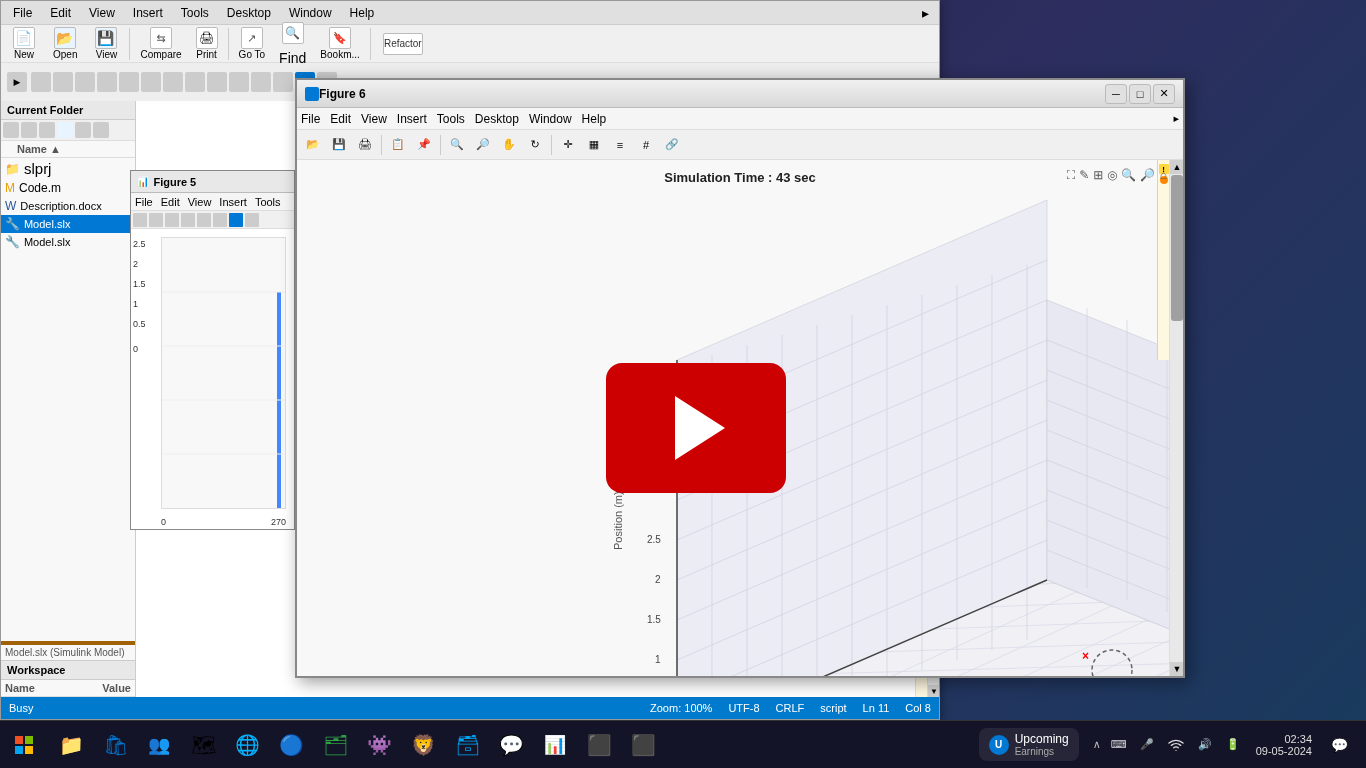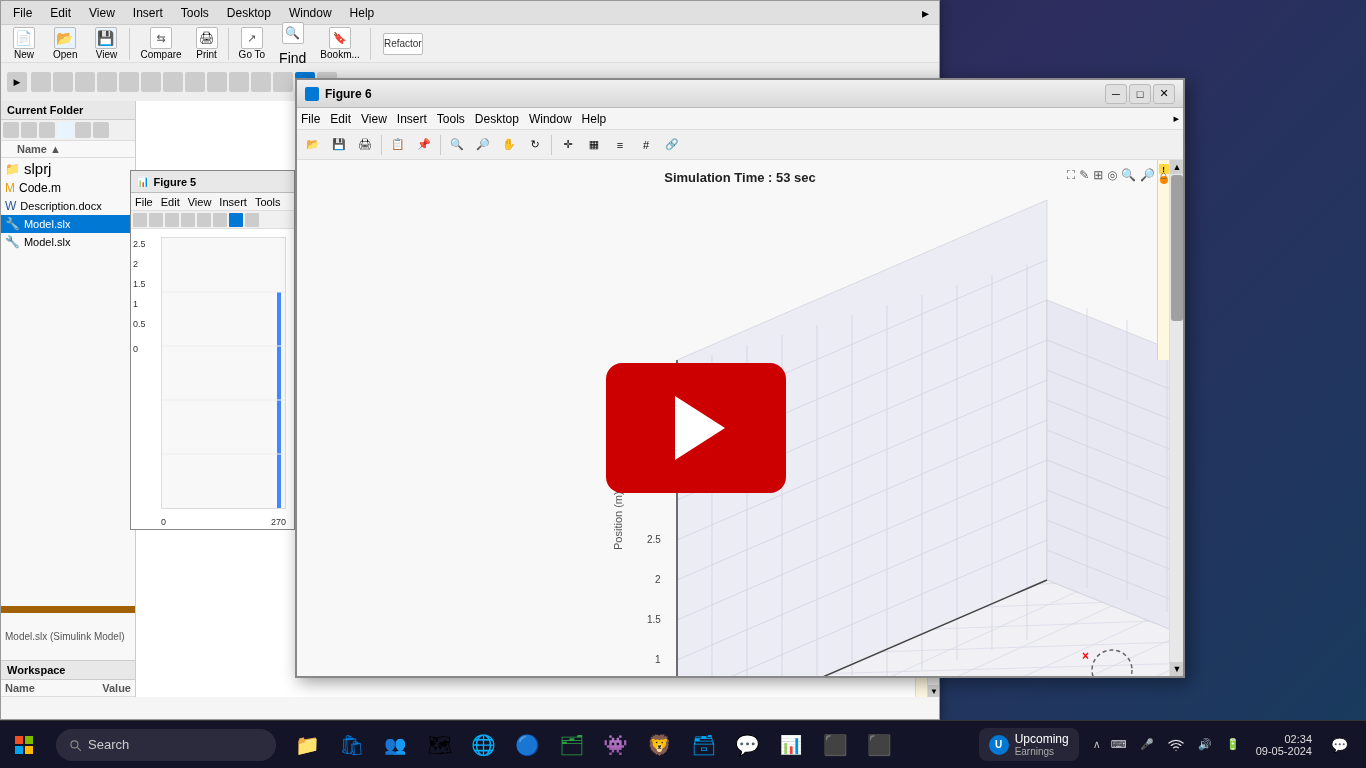--- a/index.html
+++ b/index.html
@@ -44,21 +44,21 @@
     .figure-window {
       position: absolute; top: 78px; left: 295px; width: 890px; height: 600px;
       background: white; border: 2px solid #888; box-shadow: 4px 4px 16px rgba(0,0,0,0.4);
       z-index: 100;
     }
     .figure-titlebar {
       height: 28px; background: linear-gradient(180deg, #f0f0f0, #d8d8d8);
       display: flex; align-items: center; padding: 0 8px;
       border-bottom: 1px solid #bbb; justify-content: space-between;
     }
-    .figure-title { font-size: 12px; font-weight: bold; display: flex; align-items: flex-end; gap: 6px; }
+    .figure-title { font-size: 12px; font-weight: bold; display: flex; align-items: flex-end; }
     .figure-title-icon { width: 14px; height: 14px; background: #0078d4; border-radius: 2px; }
     .win-controls { display: flex; gap: 2px; }
     .win-btn { width: 22px; height: 20px; display: flex; align-items: center; justify-content: center; cursor: pointer; font-size: 11px; border-radius: 3px; background: #e0e0e0; border: 1px solid #bbb; }
     .figure-menubar { height: 22px; background: #f5f5f5; display: flex; align-items: center; padding: 0 4px; gap: 10px; font-size: 12px; border-bottom: 1px solid #ddd; }
     .figure-toolbar { height: 30px; background: #f0f0f0; display: flex; align-items: center; padding: 0 4px; gap: 2px; border-bottom: 1px solid #ddd; }
     .fig-tb-btn { width: 24px; height: 24px; display: flex; align-items: center; justify-content: center; cursor: pointer; border-radius: 3px; font-size: 11px; }
 
     
     .youtube-overlay {
       position: absolute; top: 50%; left: 50%; transform: translate(-50%, -50%);
@@ -194,21 +194,21 @@
         <div class="file-item selected">
           <span style="font-size:12px;">🔧</span>
           <span style="font-size:11px;">Model.slx</span>
         </div>
         <div class="file-item">
           <span style="font-size:12px;">🔧</span>
           <span style="font-size:11px;">Model.slx</span>
         </div>
       </div>
 
-      <div style="border-top:7px solid #a16207; padding:18px 4px; font-size:10px; color:#555;">
+      <div style="border-top:4px solid #a16207; padding:2px 4px; font-size:10px; color:#555;">
         Model.slx  (Simulink Model)
       </div>
       <div style="background:#e8e8e8; padding:3px 6px; font-size:11px; font-weight:bold; border-top:1px solid #ccc; border-bottom:1px solid #ccc;">Workspace</div>
       <div style="display:flex; padding:2px 4px; font-size:11px; font-weight:bold; border-bottom:1px solid #ddd; color:#555;">
         <span style="flex:1;">Name</span>
         <span>Value</span>
       </div>
     </div>
 
     <div style="flex:1; background:white; position:relative; overflow:hidden;">
@@ -222,20 +222,29 @@
       </div>
 
       <div style="position:absolute; right:12px; top:0; width:12px; height:100%; background:#fff8e1; border-left:1px solid #e0e0e0;">
         <div style="width:10px; height:10px; background:#ffd740; margin:10px auto 2px; border-radius:1px; display:flex; align-items:center; justify-content:center; font-size:8px;">!</div>
         <div style="width:8px; height:4px; background:#ffa000; margin:4px auto;"></div>
         <div style="width:8px; height:4px; background:#ffa000; margin:4px auto;"></div>
       </div>
     </div>
   </div>
 
+  <div style="height:22px; background:#007ACC; display:flex; align-items:center; padding:0 8px; gap:16px; color:white; font-size:11px; position:absolute; bottom:0; left:0; right:0;">
+    <span>Busy</span>
+    <span style="margin-left:auto;">Zoom: 100%</span>
+    <span>UTF-8</span>
+    <span>CRLF</span>
+    <span>script</span>
+    <span>Ln 11</span>
+    <span>Col  8</span>
+  </div>
 </div>
 
 <div class="small-figure">
   <div class="small-figure-title">
     <span style="font-size:10px; color:#0078d4; margin-right:4px;">📊</span>
     <span>Figure 5</span>
   </div>
 
   <div style="height:18px; background:#f5f5f5; display:flex; align-items:center; padding:0 4px; gap:8px; font-size:11px; border-bottom:1px solid #ddd;">
     <span>File</span>
@@ -327,21 +336,21 @@
     <div style="width:1px; height:20px; background:#ccc; margin:0 2px;"></div>
     <div class="fig-tb-btn">✛</div>
     <div class="fig-tb-btn">▦</div>
     <div class="fig-tb-btn">≡</div>
     <div class="fig-tb-btn">#</div>
     <div class="fig-tb-btn">🔗</div>
   </div>
 
   <div style="position:relative; height:calc(100% - 80px); background:#f8f8f8; overflow:hidden;">
 
-    <div style="position:absolute; top:10px; left:50%; transform:translateX(-50%); font-size:13px; font-weight:bold; color:#222; white-space:nowrap; z-index:20;">Simulation Time : 53 sec</div>
+    <div style="position:absolute; top:10px; left:50%; transform:translateX(-50%); font-size:13px; font-weight:bold; color:#222; white-space:nowrap; z-index:20;">Simulation Time : 43 sec</div>
 
     <div style="position:absolute; top:8px; right:16px; display:flex; gap:4px; z-index:20;">
       <span style="font-size:12px; cursor:pointer; color:#555;">⛶</span>
       <span style="font-size:12px; cursor:pointer; color:#555;">✎</span>
       <span style="font-size:12px; cursor:pointer; color:#555;">⊞</span>
       <span style="font-size:12px; cursor:pointer; color:#555;">◎</span>
       <span style="font-size:12px; cursor:pointer; color:#555;">🔍</span>
       <span style="font-size:12px; cursor:pointer; color:#555;">🔎</span>
       <span style="font-size:12px; cursor:pointer; color:#555;">⌂</span>
     </div>
@@ -481,27 +490,20 @@
 
   <div class="taskbar-start">
     <svg viewBox="0 0 24 24" fill="none" xmlns="http://www.w3.org/2000/svg">
       <rect x="3" y="3" width="8" height="8" fill="#f25022"></rect>
       <rect x="13" y="3" width="8" height="8" fill="#7fba00"></rect>
       <rect x="3" y="13" width="8" height="8" fill="#00a4ef"></rect>
       <rect x="13" y="13" width="8" height="8" fill="#ffb900"></rect>
     </svg>
   </div>
 
-  <div class="taskbar-search">
-    <svg width="14" height="14" viewBox="0 0 24 24" fill="none">
-      <circle cx="11" cy="11" r="6" stroke="#888" stroke-width="2"></circle>
-      <line x1="16" y1="16" x2="22" y2="22" stroke="#888" stroke-width="2"></line>
-    </svg>
-    <span>Search</span>
-  </div>
 
   <div class="taskbar-icons">
 
     <div class="taskbar-icon">
       <span style="font-size:20px;">📁</span>
     </div>
 
     <div class="taskbar-icon">
       <span style="font-size:20px; color:#0078d4;">🛍</span>
     </div>

